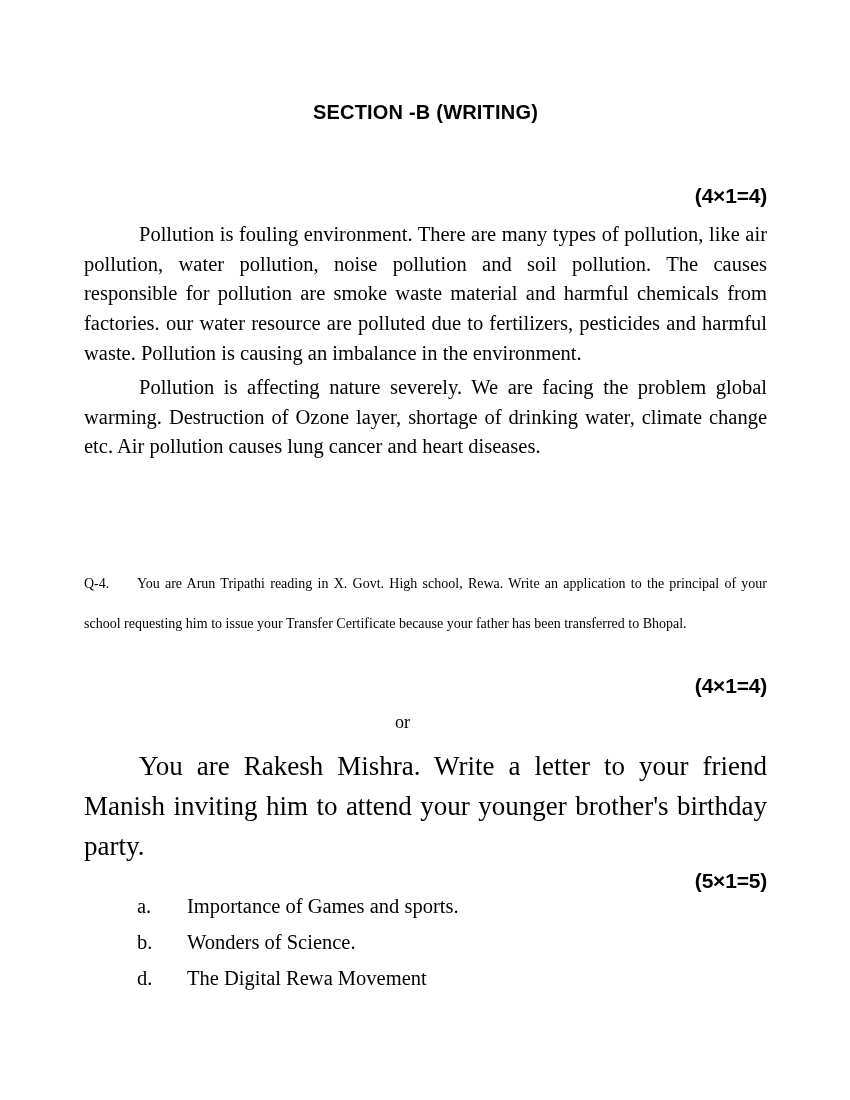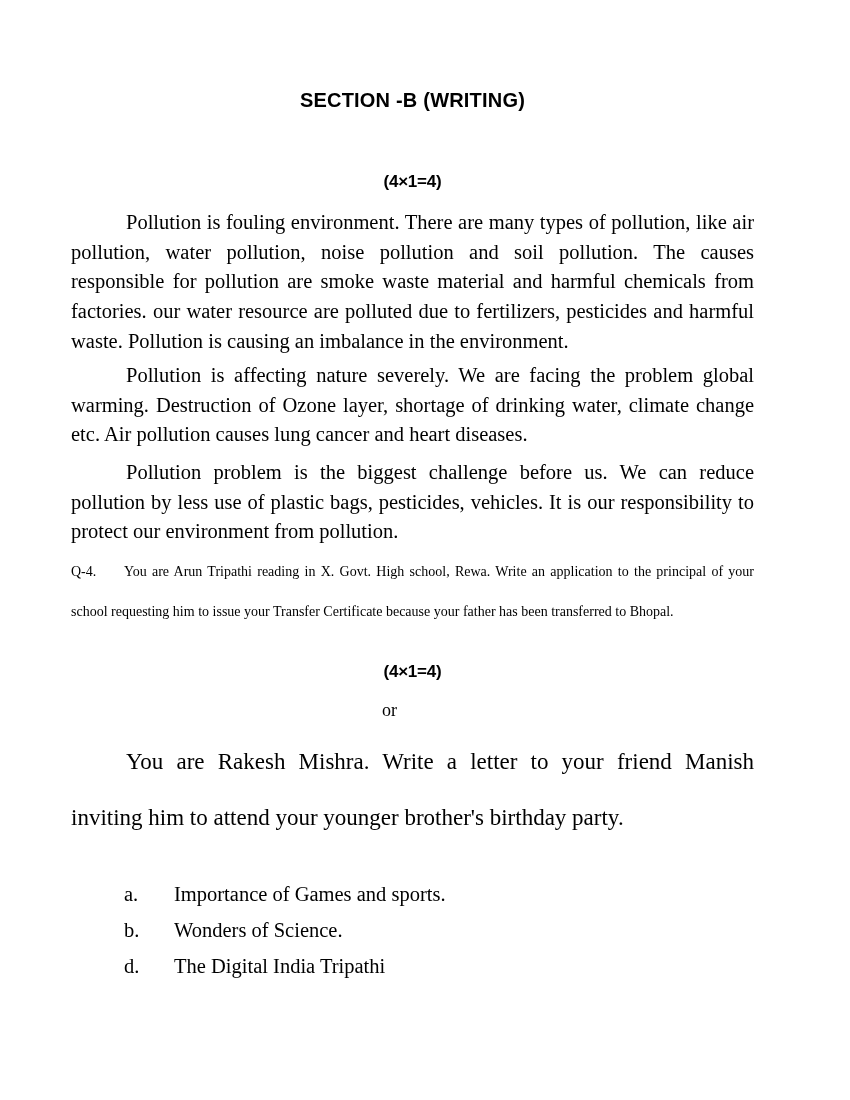--- a/index.html
+++ b/index.html
@@ -19,22 +19,23 @@
   .page {
     position: absolute;
     left: 0; top: 0;
     width: 850px;
     height: 1100px;
     overflow: hidden;
   }
   
   .col {
     position: absolute;
-    left: 71px;
+    left: 84px;
     width: 683px;
+    margin-top: 12px;
   }
 
   .section-heading {
     top: 88px;
     font-family: "Liberation Sans", "DejaVu Sans", sans-serif;
     font-weight: bold;
     font-size: 20px;
     letter-spacing: 0.2px;
     text-align: center;
     line-height: 1.25;
@@ -48,22 +49,22 @@
   }
   .q-label {
     display: inline-block;
   }
   .q3 { top: 133px; }
   .q3 .q-label { width: 53px; }
 
   .marks {
     font-family: "Liberation Sans", "DejaVu Sans", sans-serif;
     font-weight: bold;
-    font-size: 17px;
-    text-align: center;
+    font-size: 21px;
+    text-align: right;
     letter-spacing: -0.2px;
   }
   .marks-q3 { top: 172px; }
   .marks-q4 { top: 662px; }
   .marks-q5 { top: 857px; }
 
   
   .passage {
     font-size: 20.5px;
     line-height: 29.7px;
@@ -92,22 +93,22 @@
   .or-line {
     top: 700px;
     font-size: 18px;
     line-height: 1.2;
     text-align: left;
     padding-left: 311px;
   }
 
   .alt-block {
     top: 734px;
-    font-size: 23px;
-    line-height: 56px;
+    font-size: 27px;
+    line-height: 40px;
     text-align: justify;
     text-justify: inter-word;
     text-indent: 55px;
   }
 
   .q5 { top: 830px; }
   .q5 .q-label { width: 53px; }
 
   .topics {
     top: 876px;
@@ -135,39 +136,39 @@
 
   <div class="col section-heading">SECTION -B (WRITING)</div>
 
 
   <div class="col marks marks-q3">(4×1=4)</div>
 
   <div class="col passage p1">Pollution is fouling environment. There are many types of pollution, like air pollution, water pollution, noise pollution and soil pollution. The causes responsible for pollution are smoke waste material and harmful chemicals from factories. our water resource are polluted due to fertilizers, pesticides and harmful waste. Pollution is causing an imbalance in the environment.</div>
 
   <div class="col passage p2">Pollution is affecting nature severely. We are facing the problem global warming. Destruction of Ozone layer, shortage of drinking water, climate change etc. Air pollution causes lung cancer and heart diseases.</div>
 
-  <div class="col passage p3">Pollution problem is the biggest challenge before us. We can reduce pollution by less use of plastic bags, pesticides, vehicles. It is our responsibility to protect our environment from pollution.</div>
 
   <div class="col q4-block">
     <span class="q-label">Q-4.</span><span>You are Arun Tripathi reading in X. Govt. High school, Rewa.  Write an application to the principal of your school requesting him to issue your Transfer Certificate because your father has been transferred to Bhopal.</span>
   </div>
 
   <div class="col marks marks-q4">(4×1=4)</div>
 
   <div class="col or-line">or</div>
 
   <div class="col alt-block">You are Rakesh Mishra. Write a letter to your friend Manish inviting him to attend your younger brother's birthday party.</div>
 
 
+  <div class="col marks marks-q5">(5×1=5)</div>
 
   <div class="col topics">
     <span class="topic-row">
       <span class="topic-label">a.</span><span class="topic-text">Importance of Games and sports.</span>
     </span>
     <span class="topic-row">
       <span class="topic-label">b.</span><span class="topic-text">Wonders of Science.</span>
     </span>
     <span class="topic-row">
-      <span class="topic-label">d.</span><span class="topic-text">The Digital India Tripathi</span>
+      <span class="topic-label">d.</span><span class="topic-text">The Digital Rewa Movement</span>
     </span>
   </div>
 
 </div>
 
 </body></html>

